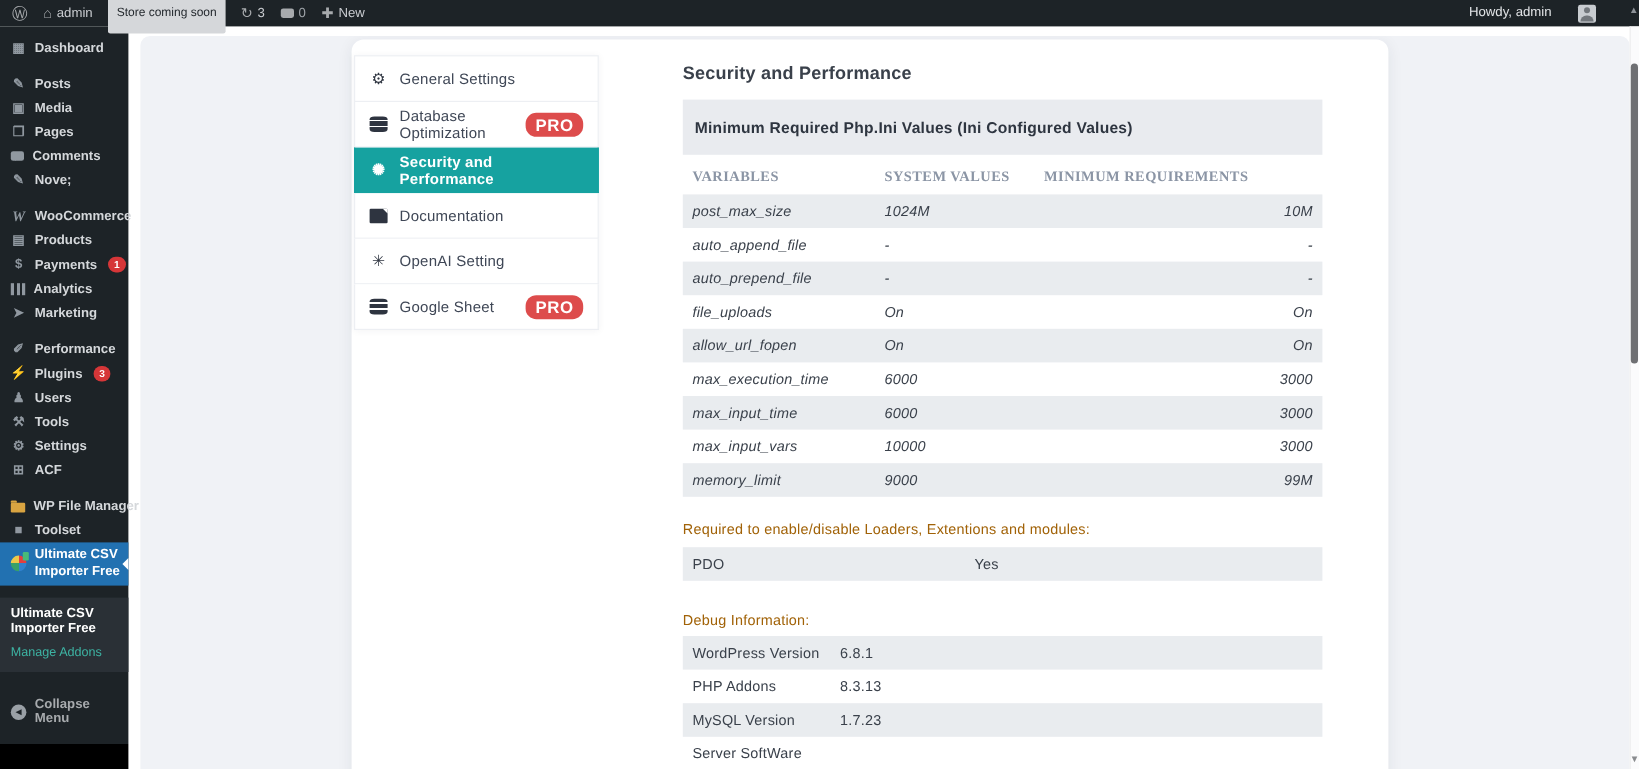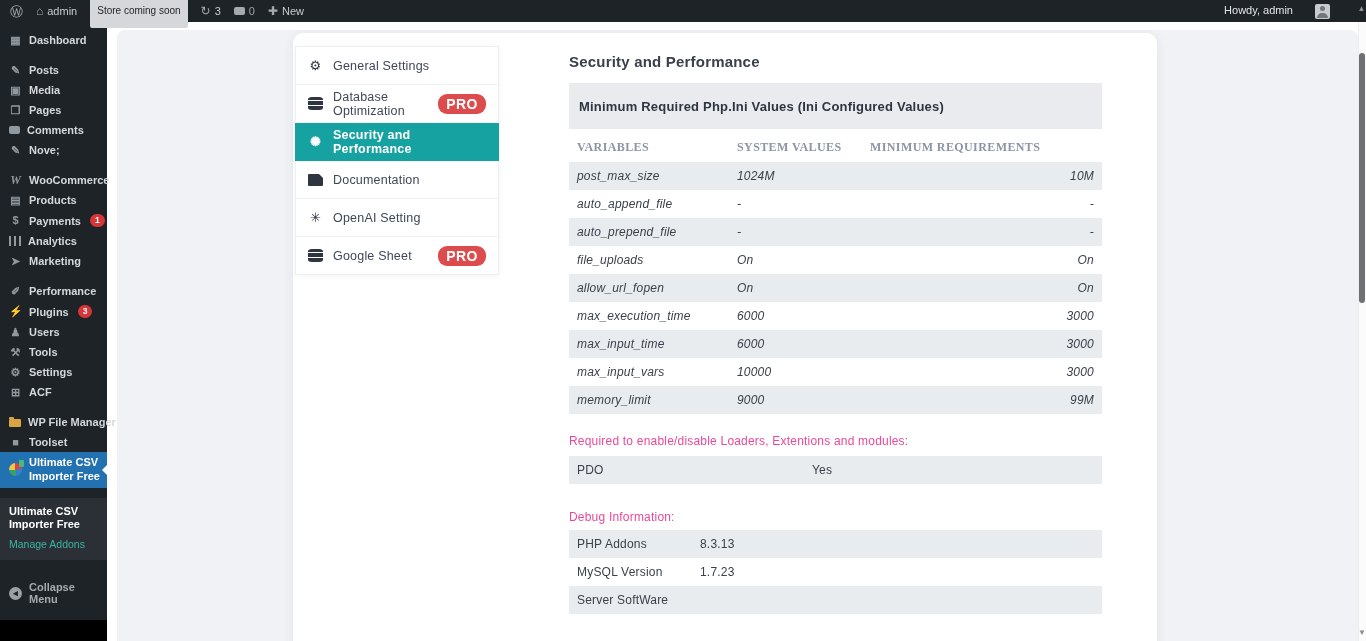--- a/index.html
+++ b/index.html
@@ -112,21 +112,21 @@
     font-size:12px;font-weight:700;color:#8b95a5;letter-spacing:.4px;font-family:Liberation Serif, serif;
   }
   .row{display:grid;align-items:center;height:28px;padding:0 8px;font-size:12px;color:#3a414b;}
   .ini-row{grid-template-columns:160px 1fr auto;font-style:italic;}
   .ini-row span:last-child{text-align:right;}
   .loader-row{grid-template-columns:235px 1fr;}
   .debug-row{grid-template-columns:123px 1fr;}
   #ini-rows .row:nth-child(odd),
   #loader-rows .row:nth-child(odd),
   #debug-rows .row:nth-child(odd){background:#e9ecef;}
-  .sec-label{margin-top:20px;font-size:12px;color:#ec4899;}
+  .sec-label{margin-top:20px;font-size:12px;color:#a16207;}
   #loader-rows{margin-top:8px;}
   #debug-label{margin-top:26px;}
   #debug-rows{margin-top:6px;}
 </style>
 </head>
 <body>
 
 <div id="adminbar">
   <span class="ab-glyph" style="font-size:13px;">Ⓦ</span>
   <span class="ab-item">
@@ -347,20 +347,24 @@
         <div class="sec-label">Required to enable/disable Loaders, Extentions and modules:</div>
         <div id="loader-rows">
             <div class="row loader-row">
               <span>PDO</span>
               <span>Yes</span>
             </div>
           </div>
         <div class="sec-label" id="debug-label">Debug Information:</div>
         <div id="debug-rows">
             <div class="row debug-row">
+              <span>WordPress Version</span>
+              <span>6.8.1</span>
+            </div>
+            <div class="row debug-row">
               <span>PHP Addons</span>
               <span>8.3.13</span>
             </div>
             <div class="row debug-row">
               <span>MySQL Version</span>
               <span>1.7.23</span>
             </div>
             <div class="row debug-row">
               <span>Server SoftWare</span>
               <span></span>

